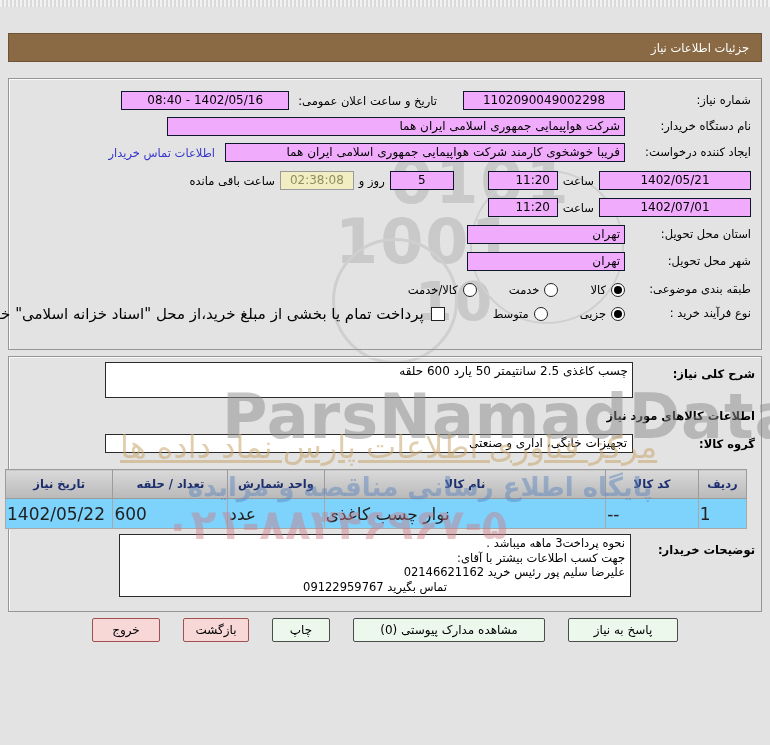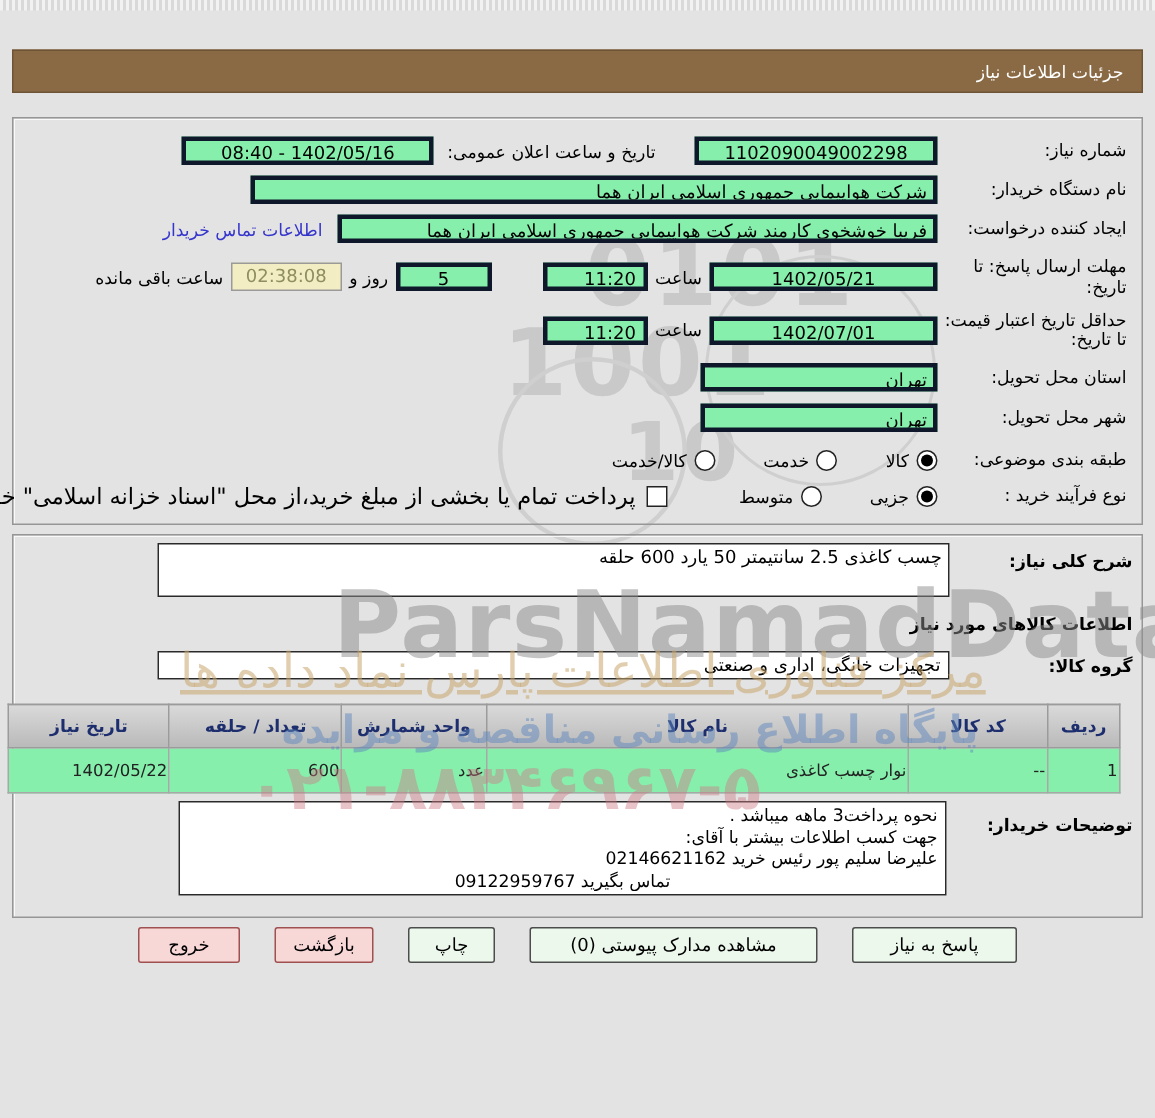--- a/index.html
+++ b/index.html
@@ -8,21 +8,21 @@
   .topstrip{position:absolute;top:0;left:0;right:0;height:7px;
     background:repeating-linear-gradient(90deg,#f2f2f2 0 2px,#d9d9d9 2px 4px);}
   .titlebar{position:absolute;top:33px;right:8px;left:8px;height:29px;background:#8a6a45;
     border:1px solid #6e5435;color:#fff;display:flex;align-items:center;padding:0 12px;box-sizing:border-box;}
   .box{position:absolute;right:8px;left:8px;border:1px solid #969696;box-sizing:border-box;
     box-shadow:inset 1px 1px 0 rgba(255,255,255,.8);}
   .box1{top:78px;height:272px;padding:12px 10px 0 10px;}
   .box2{top:356px;height:256px;}
   .row{display:flex;align-items:center;margin-bottom:7px;}
   .lbl{width:126px;flex:none;line-height:1.2;}
-  .field{background:#86efac;border:3px solid #0f172a;height:19px;line-height:17px;padding:0 4px;
+  .field{background:#f0abfc;border:1px solid #0f172a;height:19px;line-height:17px;padding:0 4px;
     box-sizing:border-box;white-space:nowrap;overflow:hidden;font-size:12px;}
   .center{text-align:center;}
   .ralign{text-align:right;}
   .w-num{width:162px;} .w-ann{width:168px;margin-right:4px;} .w-org{width:458px;} .w-req{width:400px;}
   .w-date{width:152px;} .w-time{width:70px;margin-left:2px;padding-left:24px;} .w-days{width:64px;margin-right:32px;}
   .w-cd{width:74px;background:#f2edc2;border:1px solid #9a9a9a;color:#8e8e60;}
   .w-prov{width:158px;}
   .sep{margin:0 5px;}
   .link{color:#3535cc;margin-right:10px;cursor:pointer;}
   .radio{width:12px;height:12px;border:1px solid #222;border-radius:50%;background:#fff;
@@ -37,21 +37,21 @@
   .desc-field{position:absolute;top:5px;right:128px;width:528px;height:36px;background:#fff;
     border:1px solid #2a2a2a;box-sizing:border-box;padding:1px 4px;font-size:12px;}
   .desc-lbl{position:absolute;top:10px;right:6px;}
   .items-hd{position:absolute;top:52px;right:6px;}
   .grp-lbl{position:absolute;top:80px;right:6px;}
   .grp-field{position:absolute;top:77px;right:128px;width:528px;height:19px;line-height:17px;background:#fff;
     border:1px solid #2a2a2a;box-sizing:border-box;padding:0 5px;font-size:12px;text-align:right;}
   table.items{position:absolute;top:112px;right:14px;left:14px;border-collapse:collapse;width:742px;}
   table.items th{background:linear-gradient(#d9d9d9,#b9b9b9);color:#1d2e6e;font-weight:bold;
     font-size:11.5px;border:1px solid #9b9b9b;height:26px;}
-  table.items td{background:#86efac;border:1px solid #a8a8a8;height:27px;text-align:right;font-size:11px;color:#222;}
+  table.items td{background:#7dd3fc;border:1px solid #a8a8a8;height:27px;text-align:left;font-size:17px;color:#222;}
   .notes-lbl{position:absolute;top:186px;right:6px;}
   .notes-box{position:absolute;top:177px;right:130px;width:512px;height:63px;background:#fff;
     border:1px solid #2a2a2a;box-sizing:border-box;padding:1px 5px;font-size:11.5px;line-height:14.5px;}
   .notes-box .ln{text-align:right;white-space:nowrap;overflow:hidden;}
   .notes-box .ln.ltr{direction:ltr;text-align:center;}
   .btnrow{position:absolute;top:618px;left:0;right:0;display:flex;direction:ltr;
     justify-content:center;gap:23px;align-items:center;}
   .btn{height:24px;line-height:22px;box-sizing:border-box;text-align:center;font-size:12px;
     border-radius:2px;cursor:pointer;padding:0 4px;}
   .btn-pink{background:#f8d7d7;border:1px solid #a05050;}
@@ -107,32 +107,30 @@
       <span class="field ralign w-org">شرکت هواپیمایی جمهوری اسلامی ایران هما</span>
     </div>
 
     <div class="row" style="margin-bottom:9px">
       <span class="lbl">ایجاد کننده درخواست:</span>
       <span class="field ralign w-req">فریبا خوشخوی کارمند شرکت هواپیمایی جمهوری اسلامی ایران هما</span>
       <span class="link">اطلاعات تماس خریدار</span>
     </div>
 
     <div class="row" style="margin-bottom:8px">
-      <span class="lbl">مهلت ارسال پاسخ: تا تاریخ:</span>
       <span class="field center w-date">1402/05/21</span>
       <span class="sep">ساعت</span>
       <span class="field center w-time">11:20</span>
       <span class="field center w-days">5</span>
       <span class="sep">روز و</span>
       <span class="field center w-cd">02:38:08</span>
       <span class="sep">ساعت باقی مانده</span>
     </div>
 
     <div class="row" style="margin-bottom:8px">
-      <span class="lbl">حداقل تاریخ اعتبار قیمت: تا تاریخ:</span>
       <span class="field center w-date">1402/07/01</span>
       <span class="sep">ساعت</span>
       <span class="field center w-time">11:20</span>
     </div>
 
     <div class="row" style="margin-bottom:8px">
       <span class="lbl">استان محل تحویل:</span>
       <span class="field ralign w-prov">تهران</span>
     </div>
 

